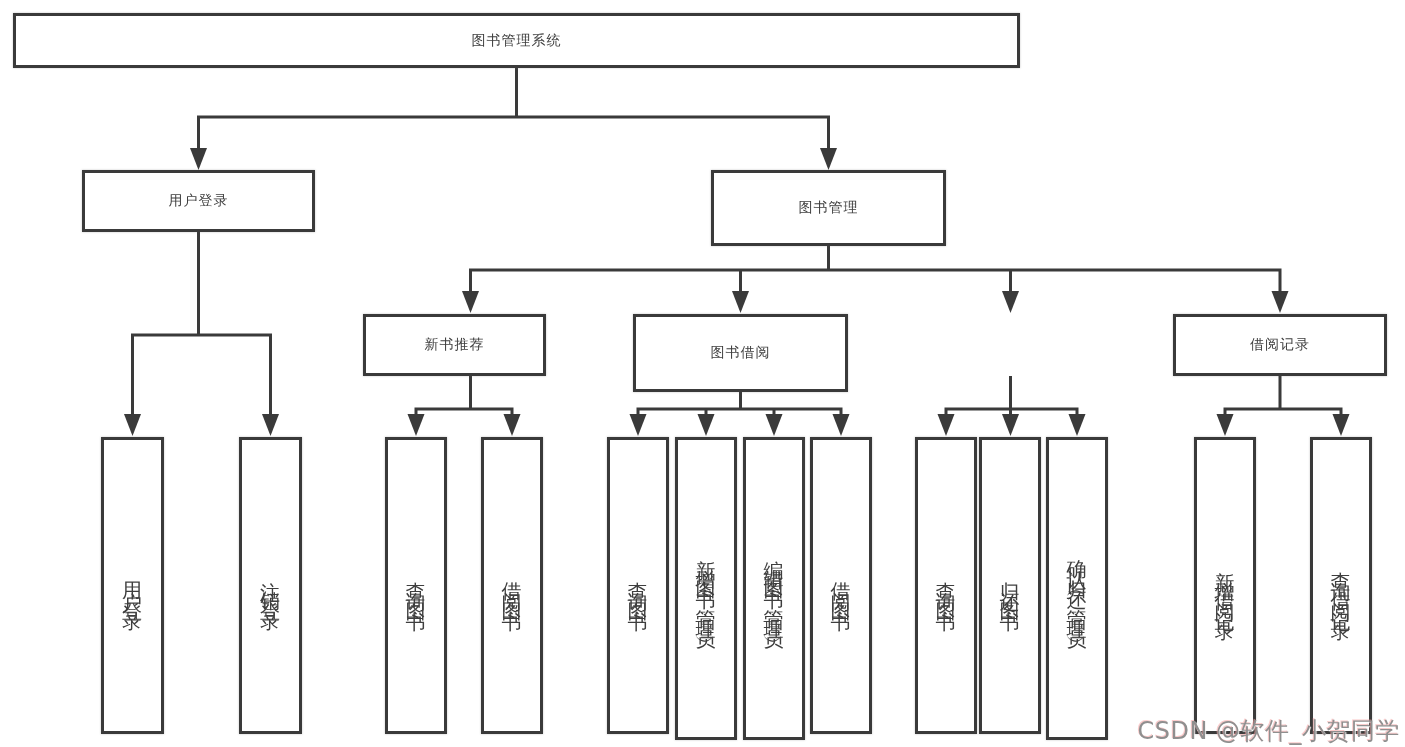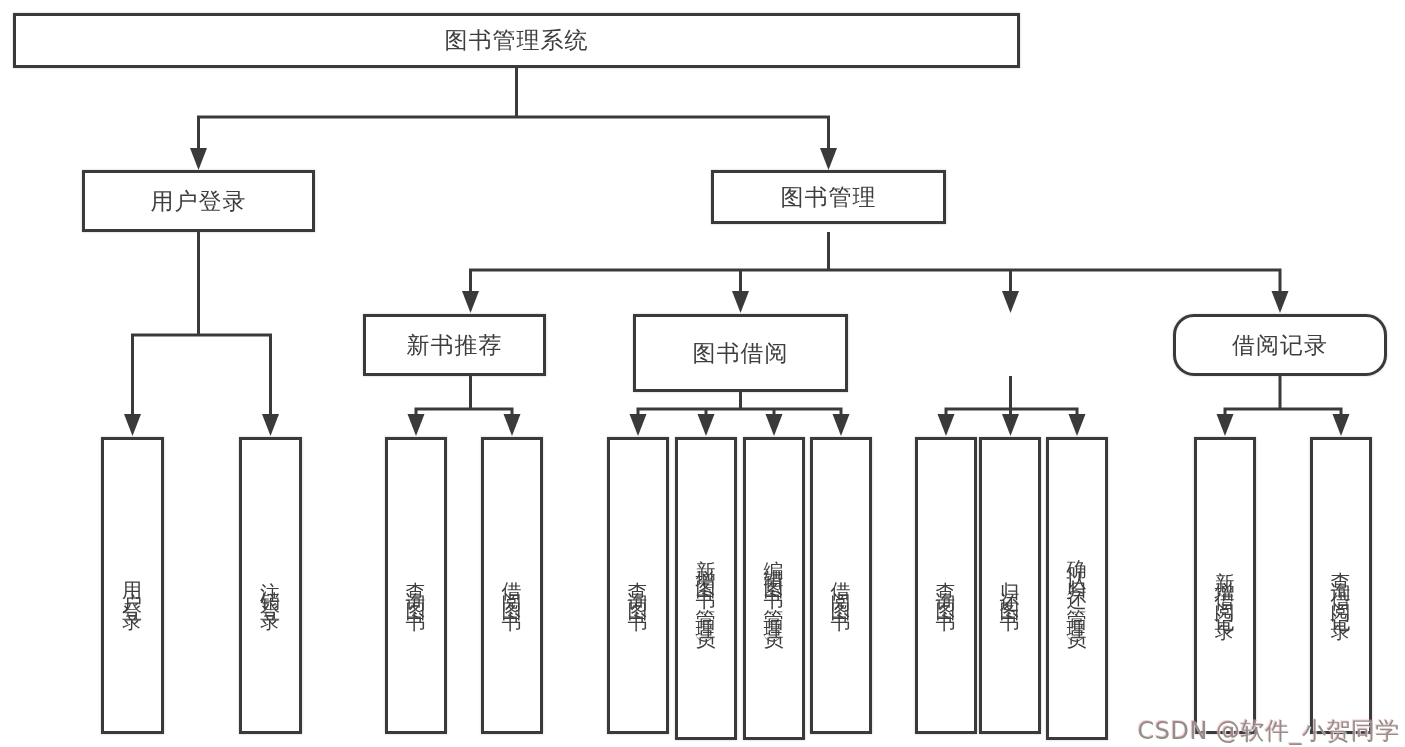--- a/index.html
+++ b/index.html
@@ -15,21 +15,21 @@
     position:absolute;
     box-sizing:border-box;
     border:3px solid #3a3a3a;
     background:#ffffff;
     display:flex;
     align-items:center;
     justify-content:center;
     color:#3e3e3e;
     box-shadow:0 0 2px rgba(90,90,90,.35);
   }
-  .node.h{font-size:23px;letter-spacing:1px;text-align:right;}
+  .node.h{font-size:14px;letter-spacing:1px;text-align:right;}
   .node.leaf span{
     writing-mode:vertical-rl;
     text-orientation:mixed;
     font-size:20px;
     line-height:1;
     letter-spacing:10px;
     white-space:nowrap;
   }
   .watermark{
     position:absolute;
@@ -95,31 +95,31 @@
     </g>
   </svg>
 
   <div class="node h" style="left:13px;top:13px;width:1007px;height:55px;">
     <span>图书管理系统</span>
   </div>
 
   <div class="node h" style="left:82px;top:170px;width:233px;height:62px;">
     <span>用户登录</span>
   </div>
-  <div class="node h" style="left:711px;top:170px;width:235px;height:54px;">
+  <div class="node h" style="left:711px;top:170px;width:235px;height:76px;">
     <span>图书管理</span>
   </div>
 
   <div class="node h" style="left:363px;top:314px;width:183px;height:62px;">
     <span>新书推荐</span>
   </div>
   <div class="node h" style="left:633px;top:314px;width:215px;height:78px;">
     <span>图书借阅</span>
   </div>
-  <div class="node h" style="left:1173px;top:314px;width:214px;height:62px;border-radius:21px;">
+  <div class="node h" style="left:1173px;top:314px;width:214px;height:62px;">
     <span>借阅记录</span>
   </div>
 
   <div class="node leaf" style="left:101px;top:437px;width:63px;height:297px;">
     <span>用户登录</span>
   </div>
   <div class="node leaf" style="left:239px;top:437px;width:63px;height:297px;">
     <span>注销登录</span>
   </div>
 

